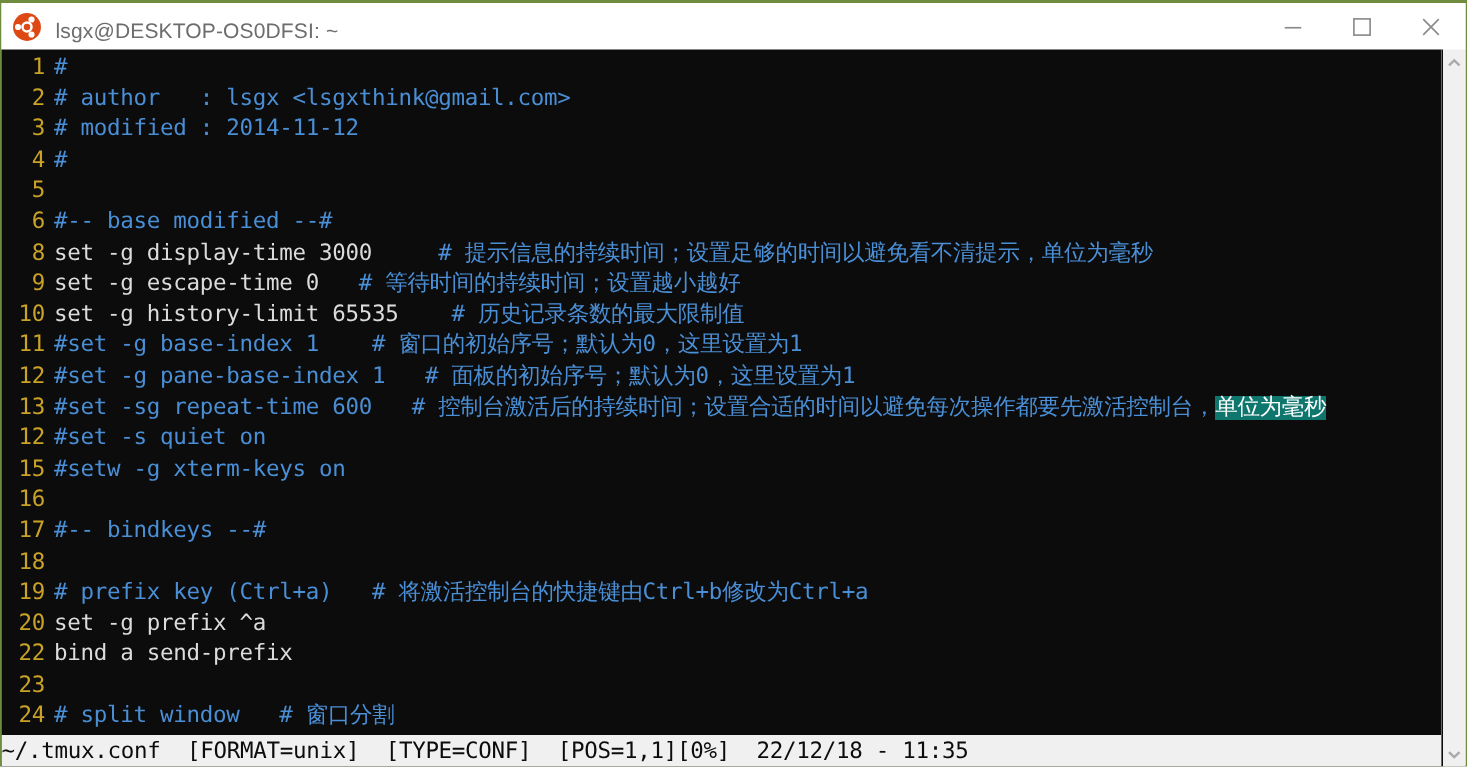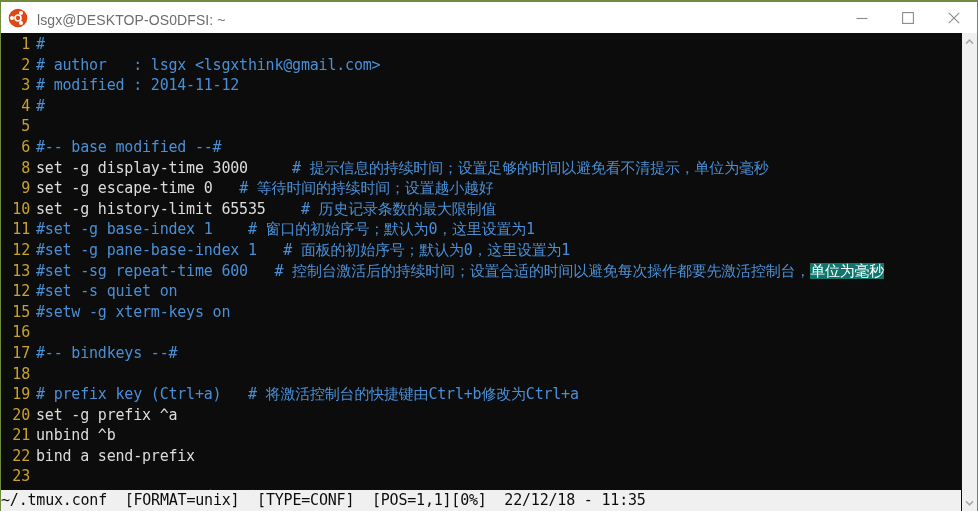--- a/index.html
+++ b/index.html
@@ -190,21 +190,20 @@
         <div class="row"><span class="lnum">11</span><span class="cmt">#set -g base-index 1</span><span class="cmt">    </span><span class="cmt"># 窗口的初始序号；默认为0，这里设置为1</span></div>
         <div class="row"><span class="lnum">12</span><span class="cmt">#set -g pane-base-index 1</span><span class="cmt">   </span><span class="cmt"># 面板的初始序号；默认为0，这里设置为1</span></div>
         <div class="row"><span class="lnum">13</span><span class="cmt">#set -sg repeat-time 600</span><span class="cmt">   </span><span class="cmt"># 控制台激活后的持续时间；设置合适的时间以避免每次操作都要先激活控制台，</span><span class="hl">单位为毫秒</span></div>
         <div class="row"><span class="lnum">12</span><span class="cmt">#set -s quiet on</span></div>
         <div class="row"><span class="lnum">15</span><span class="cmt">#setw -g xterm-keys on</span></div>
         <div class="row"><span class="lnum">16</span><span class="code"></span></div>
         <div class="row"><span class="lnum">17</span><span class="cmt">#-- bindkeys --#</span></div>
         <div class="row"><span class="lnum">18</span><span class="code"></span></div>
         <div class="row"><span class="lnum">19</span><span class="cmt"># prefix key (Ctrl+a)</span><span class="cmt">   </span><span class="cmt"># 将激活控制台的快捷键由Ctrl+b修改为Ctrl+a</span></div>
         <div class="row"><span class="lnum">20</span><span class="code">set -g prefix ^a</span></div>
-        <div class="row"><span class="lnum">21</span><span class="code">unbind ^b</span></div>
         <div class="row"><span class="lnum">22</span><span class="code">bind a send-prefix</span></div>
         <div class="row"><span class="lnum">23</span><span class="code"></span></div>
         <div class="row"><span class="lnum">24</span><span class="cmt"># split window</span><span class="cmt">   </span><span class="cmt"># 窗口分割</span></div>
       </div>
 
     <div id="statusline">~/.tmux.conf  [FORMAT=unix]  [TYPE=CONF]  [POS=1,1][0%]  22/12/18 - 11:35</div>
 
   </div>
 
   <div id="scrollbar">

